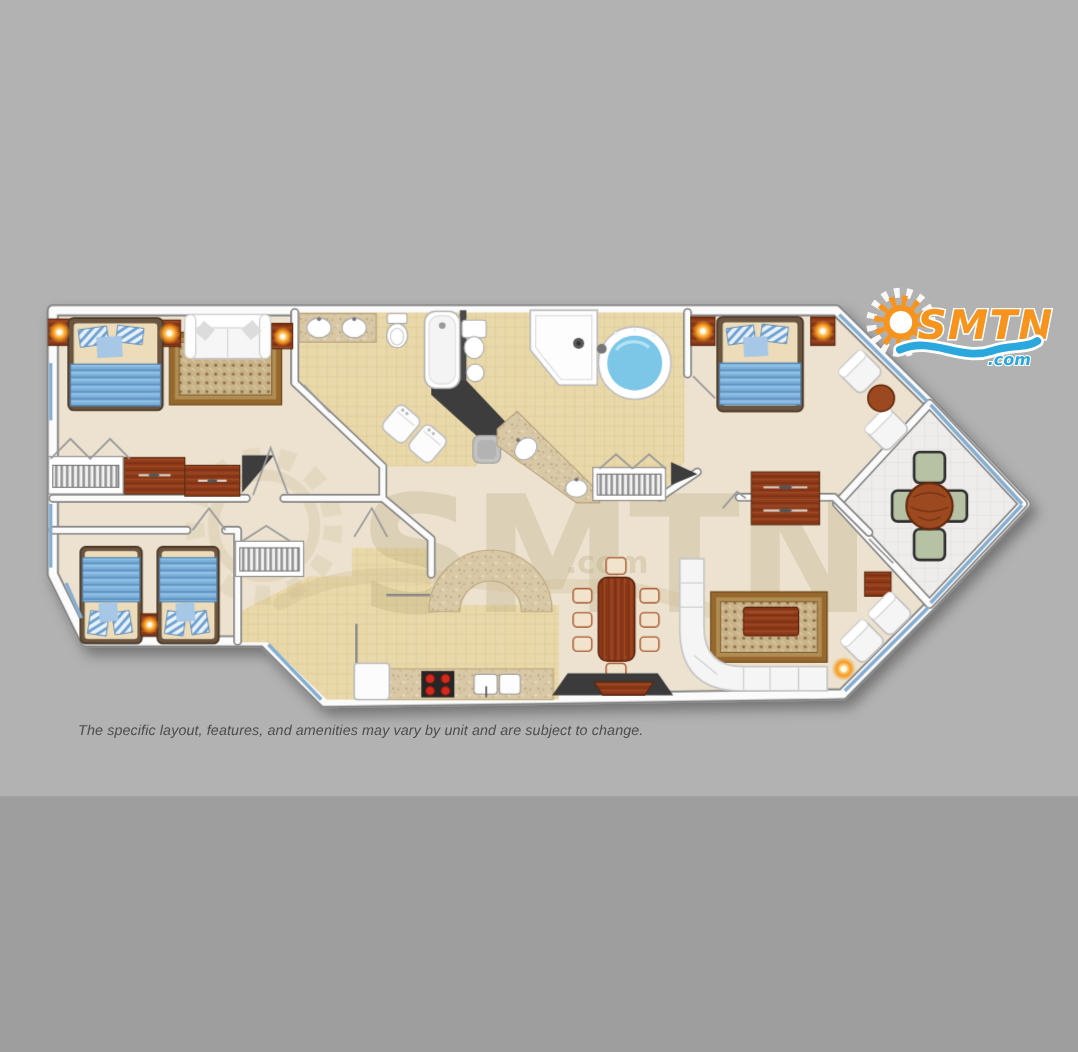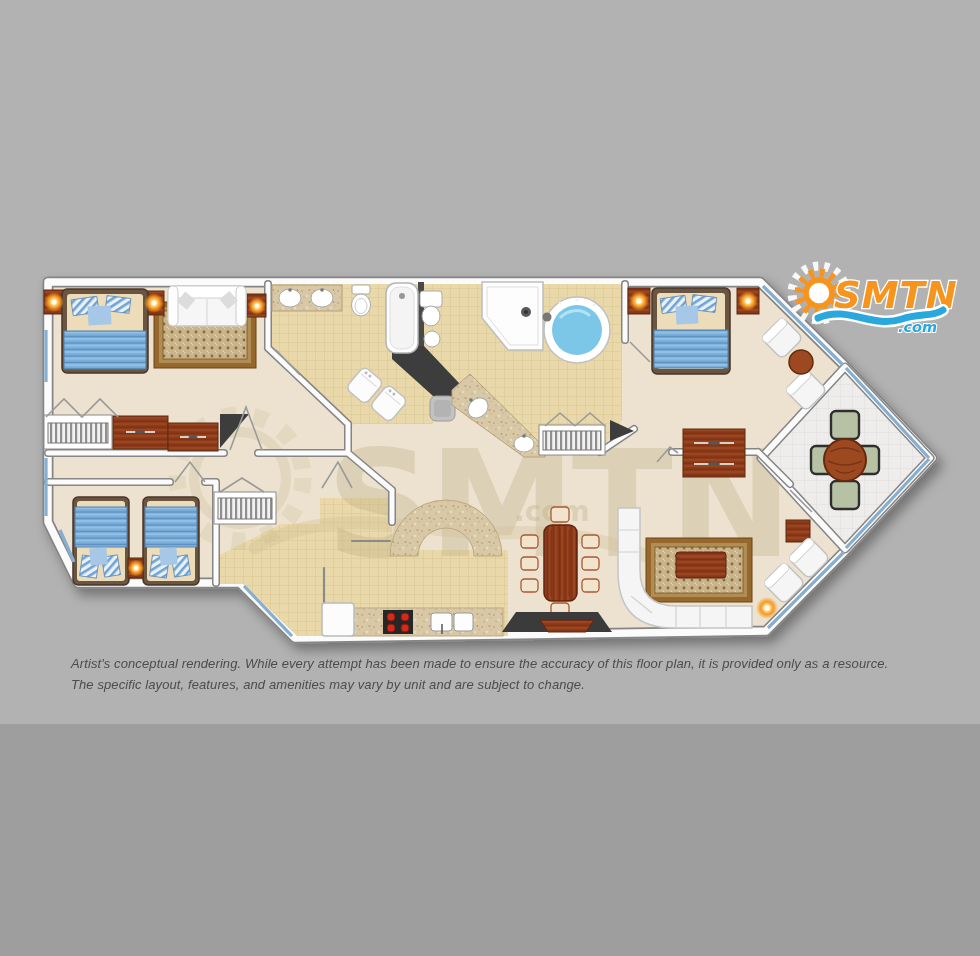--- a/index.html
+++ b/index.html
@@ -388,16 +388,15 @@
       <circle cx="819" cy="293" r="13" fill="#ffffff" stroke="#f7941e" stroke-width="5.5"></circle>
     </g>
     <text x="834" y="308" font-family="DejaVu Sans, sans-serif" font-style="italic" font-weight="bold" font-size="37" letter-spacing="1" fill="#f7941e" stroke="#ffffff" stroke-width="2.6" style="paint-order:stroke">SMTN</text>
     <path d="M818,318 C848,305 872,329 902,319 C919,313 933,317 943,310" fill="none" stroke="#ffffff" stroke-width="12" stroke-linecap="round"></path>
     <path d="M818,318 C848,305 872,329 902,319 C919,313 933,317 943,310" fill="none" stroke="#2aa7dd" stroke-width="7" stroke-linecap="round"></path>
     <text x="898" y="332" font-family="DejaVu Sans, sans-serif" font-style="italic" font-weight="bold" font-size="14.5" fill="#2aa7dd" stroke="#ffffff" stroke-width="2" style="paint-order:stroke">.com</text>
   </g>
 </svg>
 
 <div class="disclaimer">
-  <div>Artist's conceptual rendering. While every attempt has been made to ensure the accuracy of this floor plan, it is provided only as a resource.</div>
   <div>The specific layout, features, and amenities may vary by unit and are subject to change.</div>
 </div>
 </div>
 
 </body></html>

